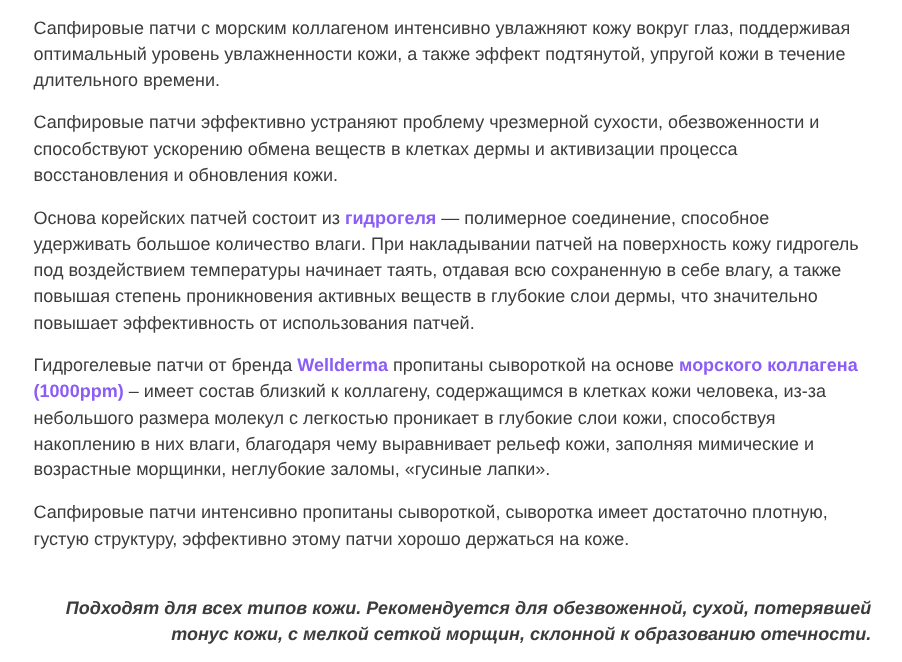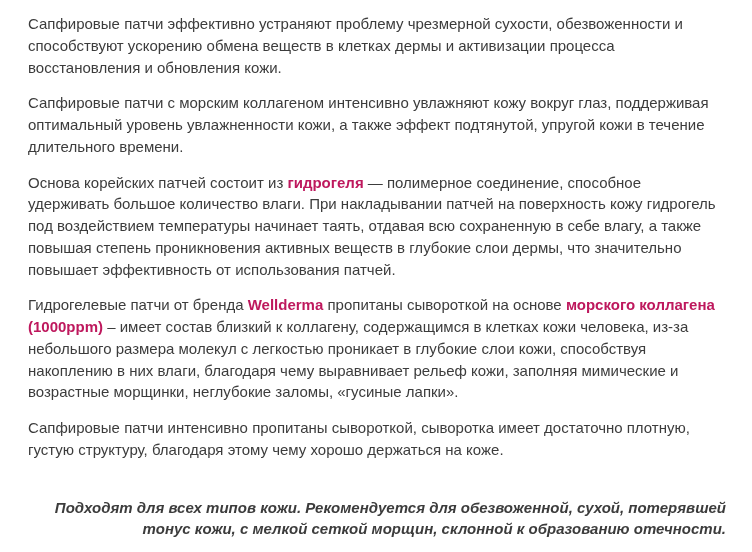--- a/index.html
+++ b/index.html
@@ -17,32 +17,32 @@
   .doc {
     padding: 13px 26px 0 28px;
     font-size: 15px;
     line-height: 1.45;
   }
   .doc p {
     margin: 0 0 14px 0;
   }
   .doc p strong {
     font-weight: bold;
-    color: #be185d;
+    color: #8b5cf6;
   }
   .doc p.emphasis {
     margin-top: 36px;
     font-weight: bold;
     font-style: italic;
     text-align: right;
   }
 </style>
 </head>
 <body>
 
 <main class="doc" id="paragraph-container">
+    <p>Сапфировые патчи с морским коллагеном интенсивно увлажняют кожу вокруг глаз, поддерживая оптимальный уровень увлажненности кожи, а также эффект подтянутой, упругой кожи в течение длительного времени.</p>
     <p>Сапфировые патчи эффективно устраняют проблему чрезмерной сухости, обезвоженности и способствуют ускорению обмена веществ в клетках дермы и активизации процесса восстановления и обновления кожи.</p>
-    <p>Сапфировые патчи с морским коллагеном интенсивно увлажняют кожу вокруг глаз, поддерживая оптимальный уровень увлажненности кожи, а также эффект подтянутой, упругой кожи в течение длительного времени.</p>
     <p>Основа корейских патчей состоит из <strong>гидрогеля</strong> — полимерное соединение, способное удерживать большое количество влаги. При накладывании патчей на поверхность кожу гидрогель под воздействием температуры начинает таять, отдавая всю сохраненную в себе влагу, а также повышая степень проникновения активных веществ в глубокие слои дермы, что значительно повышает эффективность от использования патчей.</p>
     <p>Гидрогелевые патчи от бренда <strong>Wellderma</strong> пропитаны сывороткой на основе <strong>морского коллагена (1000ppm)</strong> – имеет состав близкий к коллагену, содержащимся в клетках кожи человека, из-за небольшого размера молекул с легкостью проникает в глубокие слои кожи, способствуя накоплению в них влаги, благодаря чему выравнивает рельеф кожи, заполняя мимические и возрастные морщинки, неглубокие заломы, «гусиные лапки».</p>
-    <p>Сапфировые патчи интенсивно пропитаны сывороткой, сыворотка имеет достаточно плотную, густую структуру, благодаря этому чему хорошо держаться на коже.</p>
+    <p>Сапфировые патчи интенсивно пропитаны сывороткой, сыворотка имеет достаточно плотную, густую структуру, эффективно этому патчи хорошо держаться на коже.</p>
     <p class="emphasis">Подходят для всех типов кожи. Рекомендуется для обезвоженной, сухой, потерявшей тонус кожи, с мелкой сеткой морщин, склонной к образованию отечности.</p>
   </main>
 
 </body></html>

